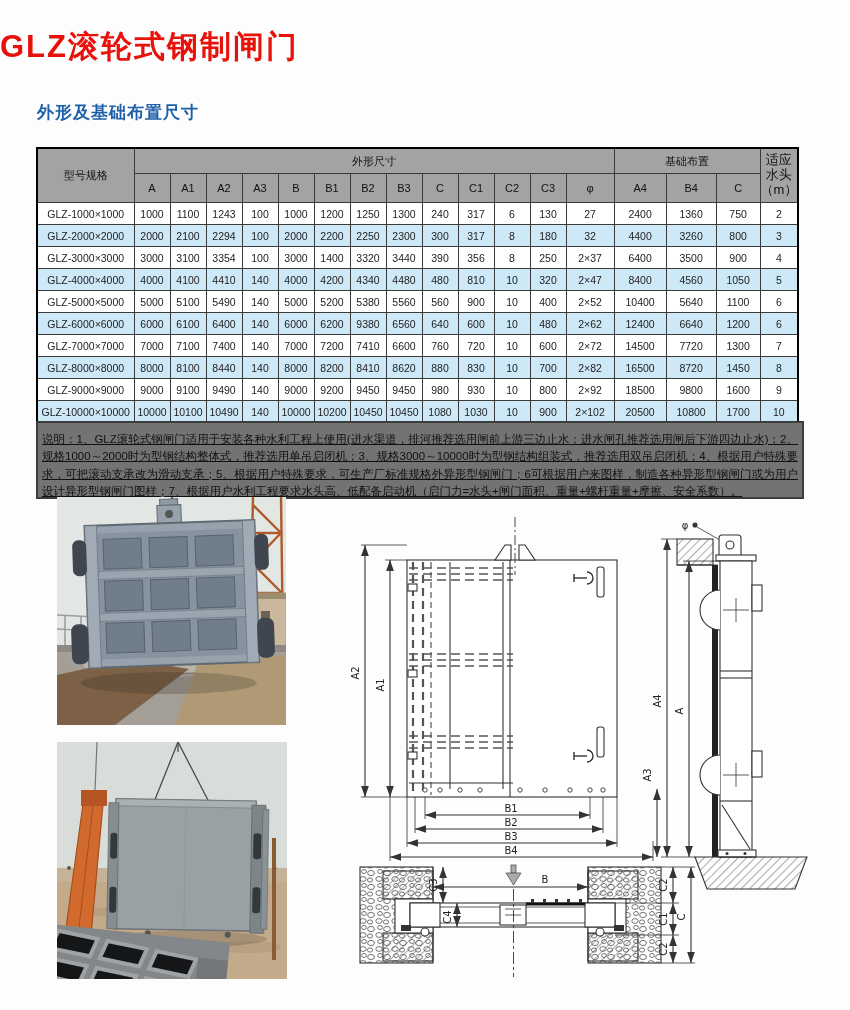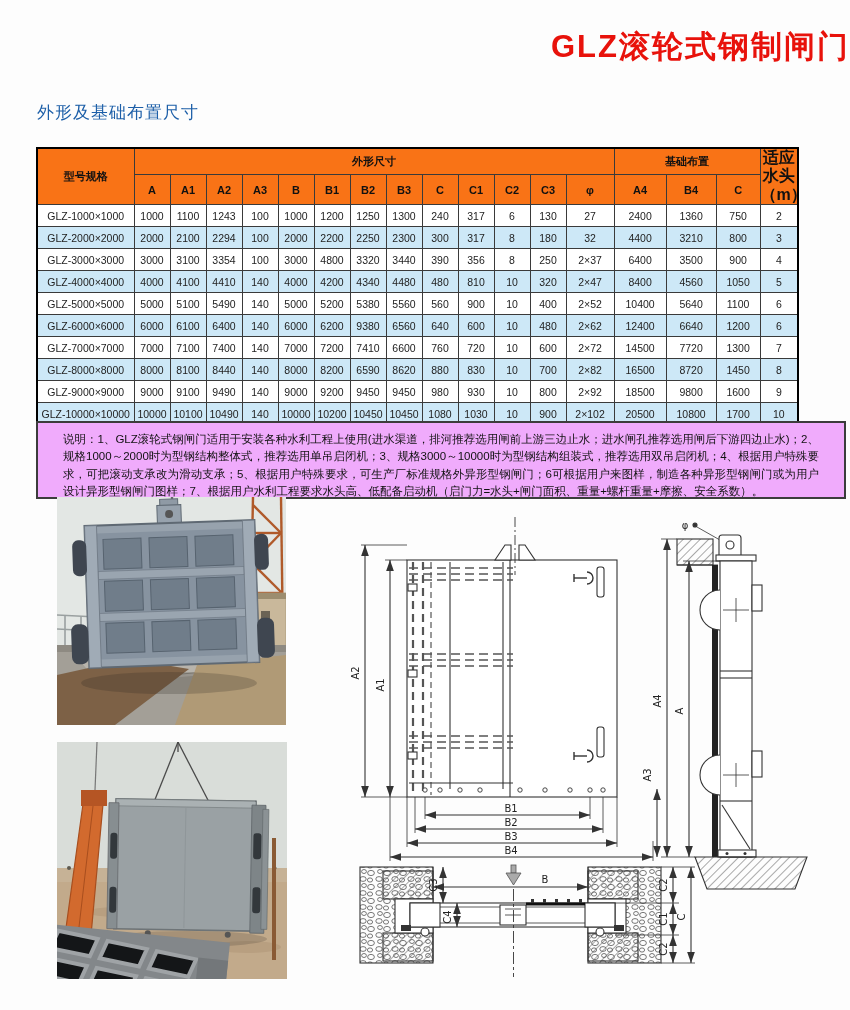--- a/index.html
+++ b/index.html
@@ -1,47 +1,47 @@
 <!DOCTYPE html>
 <html><head>
 <meta charset="utf-8">
 <style>
   html,body{margin:0;padding:0;}
   body{
     width:850px;height:1010px;position:relative;overflow:hidden;
     background:#fdfdfd;font-family:"Liberation Sans","DejaVu Sans",sans-serif;color:#222;
   }
   .page-title{
-    position:absolute;top:26px;left:0;width:850px;text-align:right;
+    position:absolute;top:26px;left:0;width:850px;text-align:left;
     font-size:31px;font-weight:bold;color:#e8120b;letter-spacing:2px;
   }
   .section-title{
     position:absolute;top:101px;left:37px;
-    font-size:17px;font-weight:normal;color:#1d5fa8;letter-spacing:1px;
+    font-size:17px;font-weight:bold;color:#1d5fa8;letter-spacing:1px;
   }
   table.spec{
     position:absolute;left:36px;top:147px;width:762px;
     border-collapse:collapse;table-layout:fixed;
     border:2px solid #000;font-size:11px;
   }
   table.spec th,table.spec td{
     border:1px solid #3a3a3a;text-align:center;vertical-align:middle;padding:0;
     overflow:hidden;white-space:nowrap;
   }
-  table.spec thead th{background:#f97316;font-weight:bold;color:#111;}
+  table.spec thead th{background:#a3a3a3;font-weight:normal;color:#111;}
   table.spec thead tr.gr1 th{height:24px;}
   table.spec thead tr.gr2 th{height:28px;}
   table.spec tbody td{height:21px;font-size:10.5px;background:#fff;color:#222;}
   table.spec tbody td.model{font-size:10.5px;letter-spacing:0;}
   table.spec tbody tr.alt td{background:#cde8f7;}
-  th.head-col span{display:block;line-height:1.15;font-size:16px;}
+  th.head-col span{display:block;line-height:1.15;font-size:13px;}
   .note-box{
     position:absolute;left:36px;top:421px;width:756px;height:58px;
-    border:2px solid #3c3c3c;background:#f0abfc;
-    padding:8px 25px;font-size:11.5px;line-height:1.5;text-align:justify;color:#111;
+    border:2px solid #3c3c3c;background:#737373;
+    padding:8px 4px;font-size:11.5px;line-height:1.5;text-align:justify;color:#111;text-decoration:underline;
   }
   .photo{position:absolute;overflow:hidden;background:#e7eae7;}
   .photo1{left:57px;top:497px;width:229px;height:228px;}
   .photo2{left:57px;top:742px;width:230px;height:237px;}
   .drawings{position:absolute;left:335px;top:505px;width:480px;height:500px;}
   svg text{font-family:"DejaVu Sans","Liberation Sans",sans-serif;}
   .dimtxt{font-size:10px;fill:#222;}
 </style>
 </head>
 <body>
@@ -130,32 +130,32 @@
         <td>2000</td>
         <td>2200</td>
         <td>2250</td>
         <td>2300</td>
         <td>300</td>
         <td>317</td>
         <td>8</td>
         <td>180</td>
         <td>32</td>
         <td>4400</td>
-        <td>3210</td>
+        <td>3260</td>
         <td>800</td>
         <td>3</td>
       </tr>
       <tr>
         <td class="model">GLZ-3000×3000</td>
         <td>3000</td>
         <td>3100</td>
         <td>3354</td>
         <td>100</td>
         <td>3000</td>
-        <td>4800</td>
+        <td>1400</td>
         <td>3320</td>
         <td>3440</td>
         <td>390</td>
         <td>356</td>
         <td>8</td>
         <td>250</td>
         <td>2×37</td>
         <td>6400</td>
         <td>3500</td>
         <td>900</td>
@@ -242,21 +242,21 @@
         <td>7</td>
       </tr>
       <tr class="alt">
         <td class="model">GLZ-8000×8000</td>
         <td>8000</td>
         <td>8100</td>
         <td>8440</td>
         <td>140</td>
         <td>8000</td>
         <td>8200</td>
-        <td>6590</td>
+        <td>8410</td>
         <td>8620</td>
         <td>880</td>
         <td>830</td>
         <td>10</td>
         <td>700</td>
         <td>2×82</td>
         <td>16500</td>
         <td>8720</td>
         <td>1450</td>
         <td>8</td>

